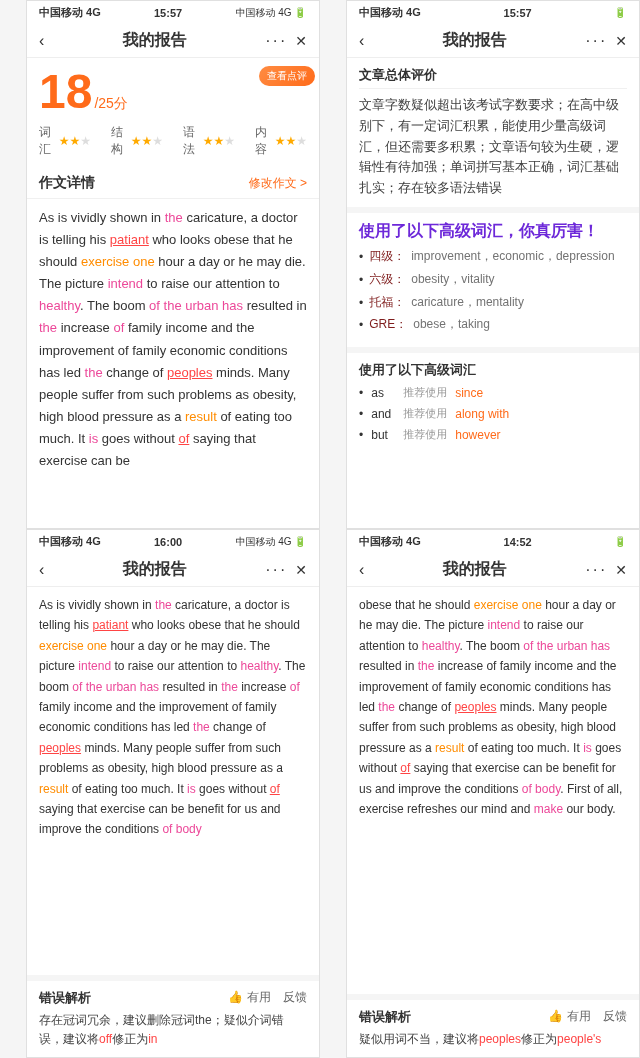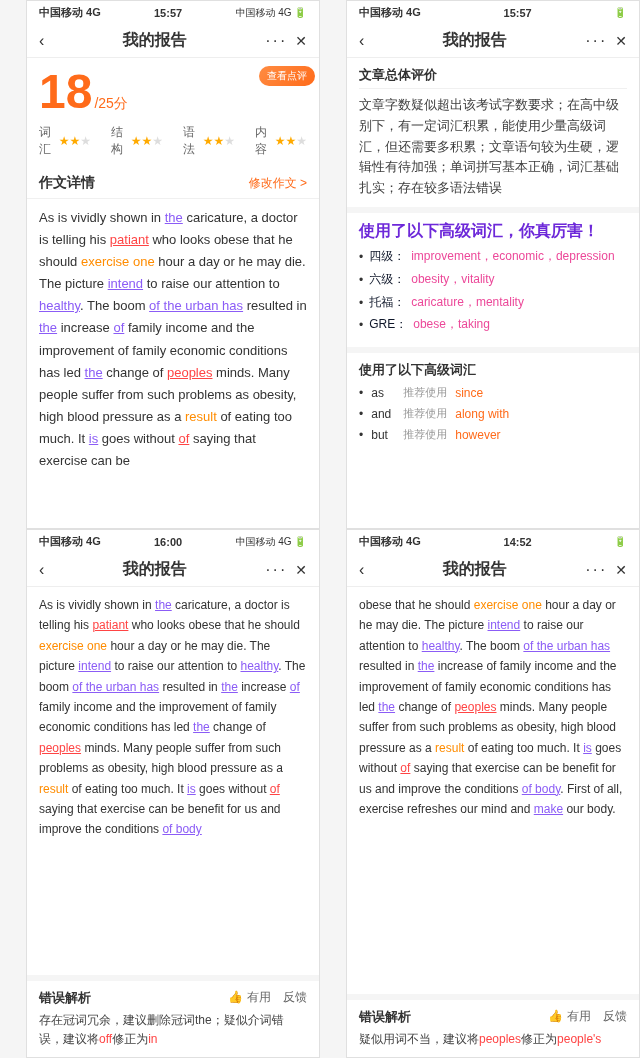--- a/index.html
+++ b/index.html
@@ -122,21 +122,21 @@
 
     
     .essay-text {
       padding: 8px 12px;
       font-size: 13px;
       line-height: 1.7;
       color: #333;
     }
     .underline-red { text-decoration: underline; color: #ff4444; }
     .underline-orange { color: #ff8c00; }
-    .underline-blue { text-decoration: underline; color: #8b5cf6; }
+    .underline-blue { color: #ec4899; }
 
     
     .eval-section {
       padding: 8px 12px;
     }
     .eval-title {
       font-size: 13px;
       font-weight: 600;
       color: #333;
       margin-bottom: 6px;
@@ -163,25 +163,25 @@
     .vocab-item {
       display: flex;
       align-items: flex-start;
       gap: 6px;
       font-size: 12px;
       margin-bottom: 5px;
       line-height: 1.4;
     }
     .vocab-dot { color: #333; margin-top: 1px; }
     .vocab-level {
-      color: #0f172a;
+      color: #7f1d1d;
       min-width: 30px;
       font-weight: 500;
     }
-    .vocab-words { color: #ec4899; }
+    .vocab-words { color: #737373; }
 
     .connector-section {
       padding: 8px 12px;
       border-top: 6px solid #f5f5f5;
     }
     .connector-title {
       font-size: 13px;
       font-weight: 600;
       color: #333;
       margin-bottom: 6px;

